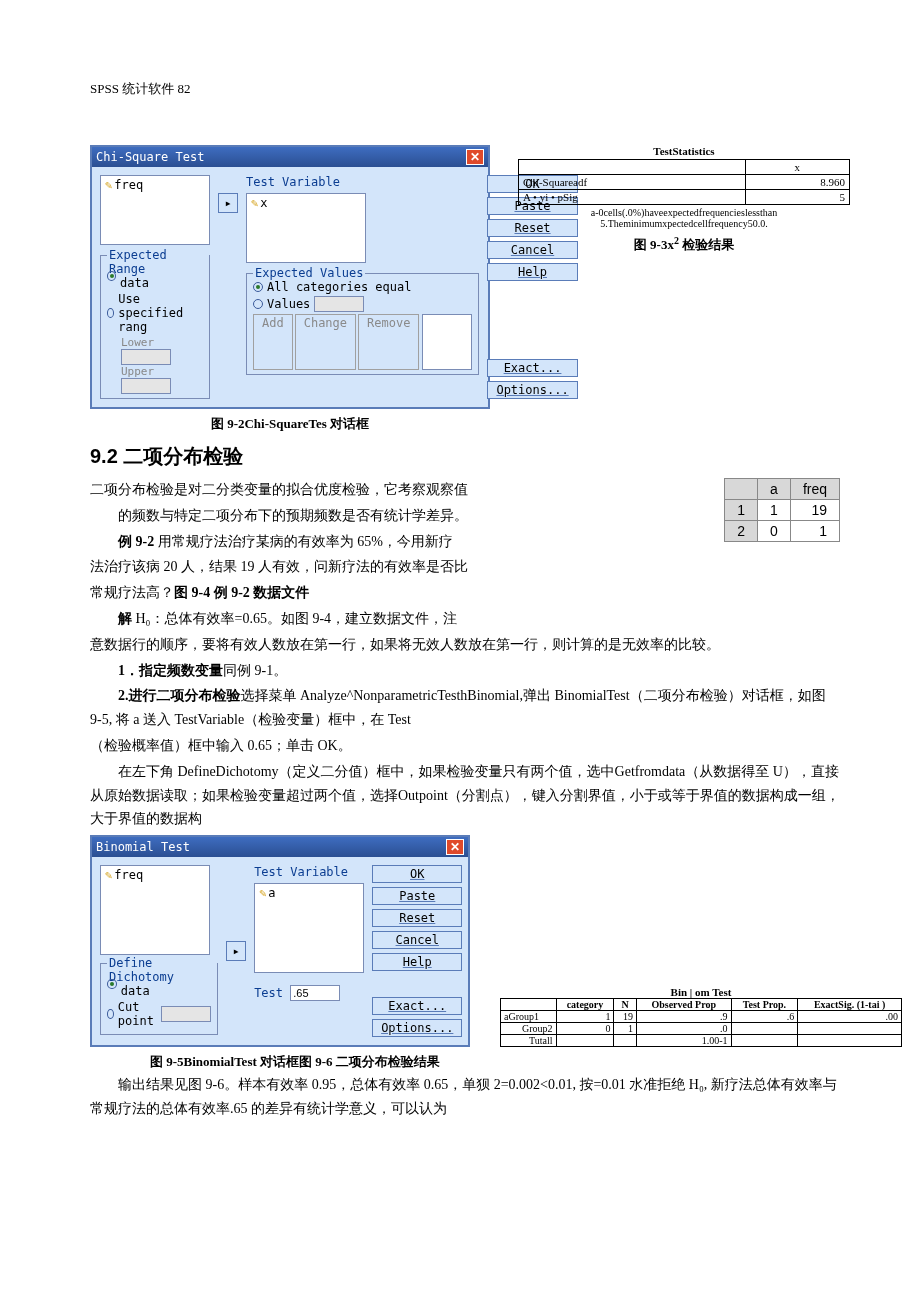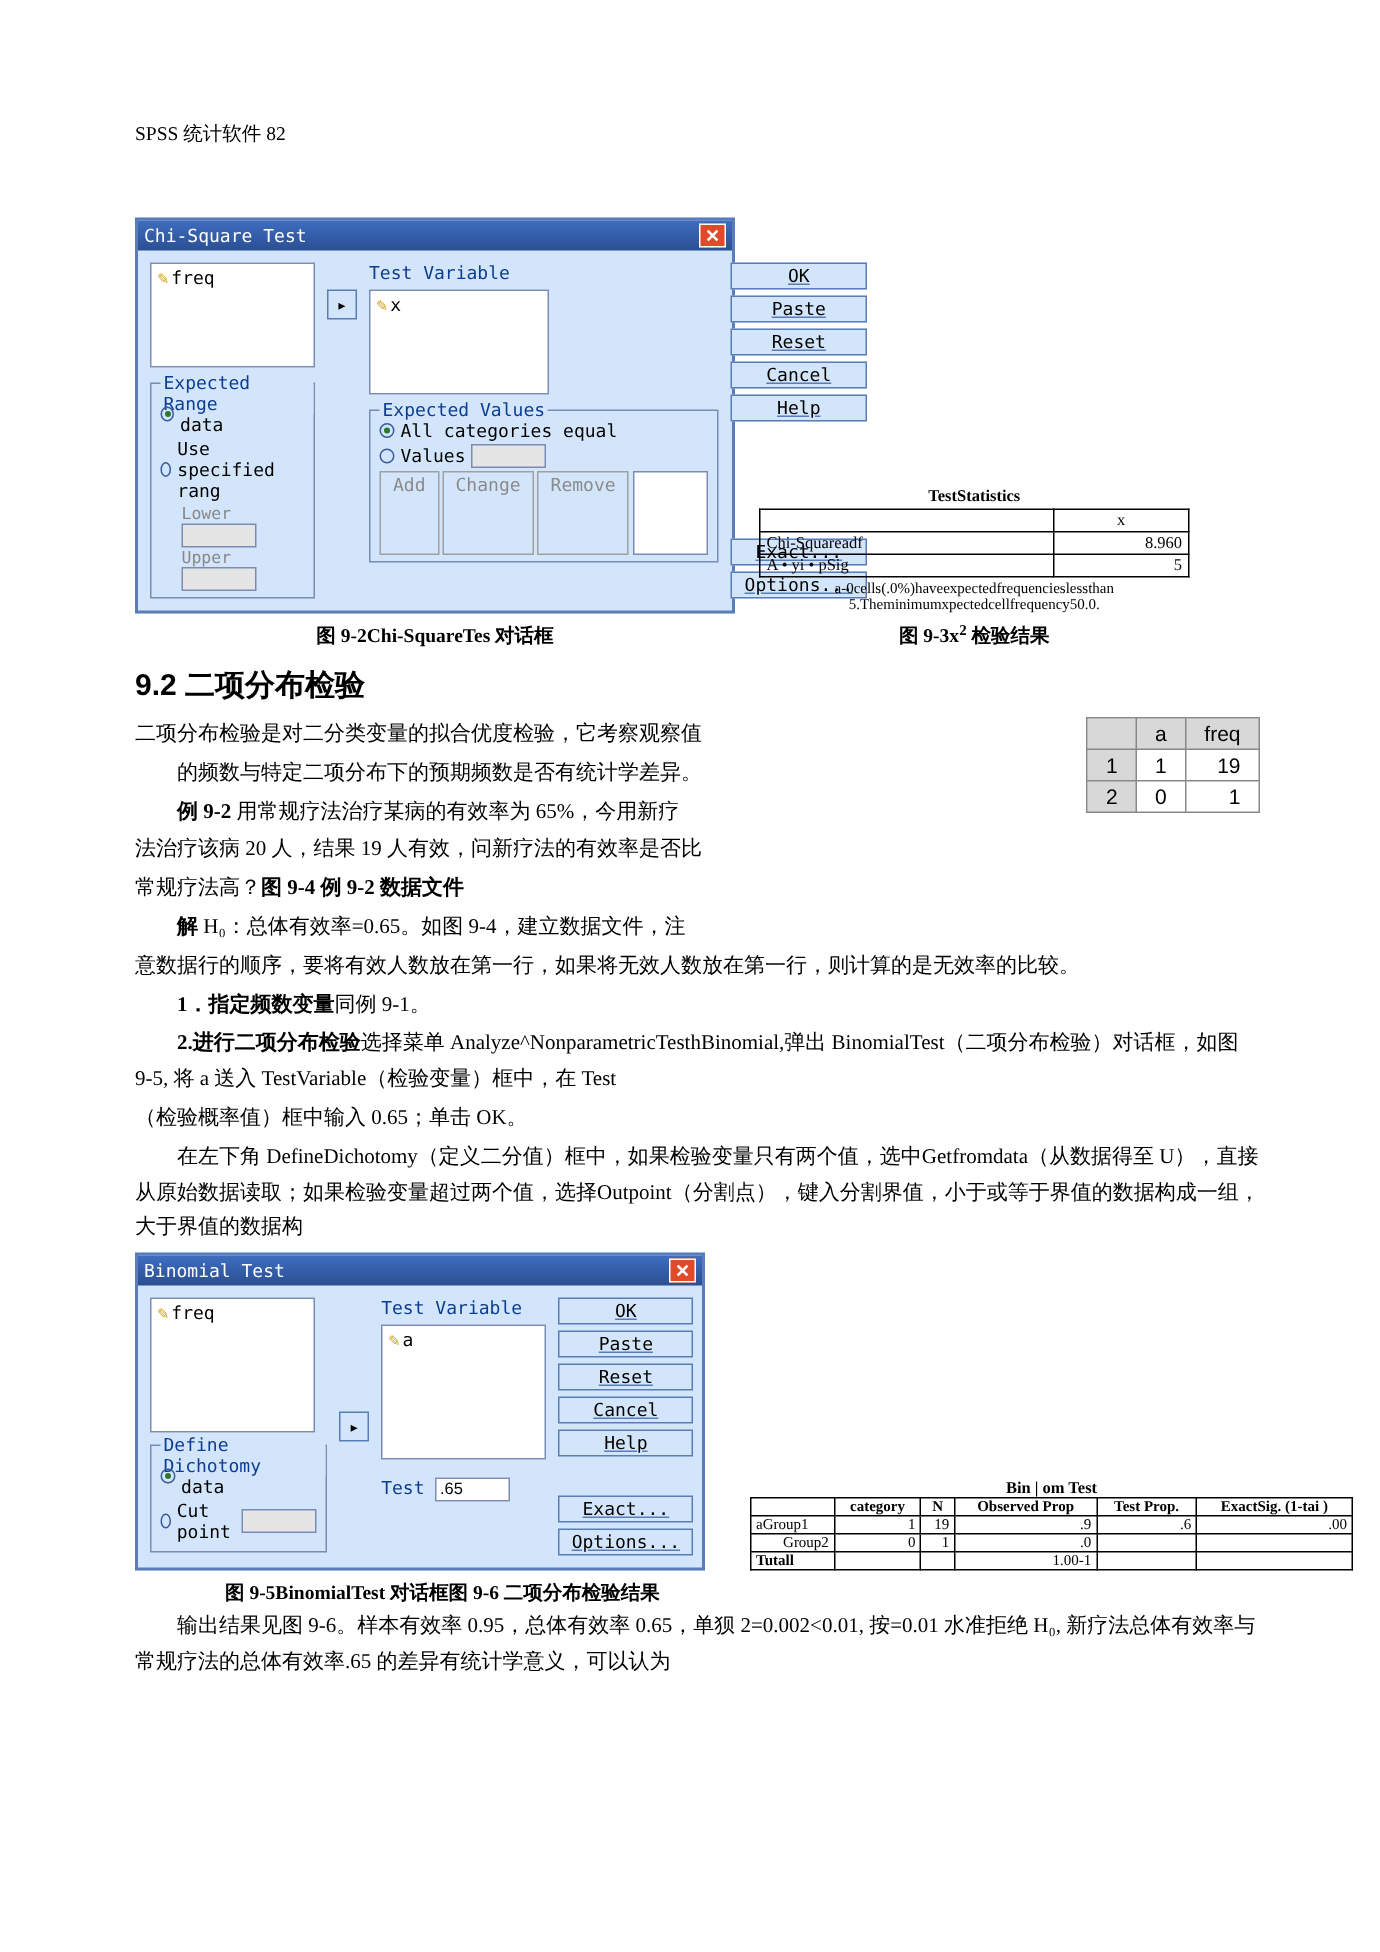--- a/index.html
+++ b/index.html
@@ -90,22 +90,22 @@
     }
     .btn.disabled { color: #8a8a8a; border-color: #a0a0a0; text-decoration: none; }
     .input-sm {
       width: 50px; height: 16px; background: #fff; border: 1px solid #7a8cb5;
       font-size: 11px; padding: 0 2px;
     }
     .input-sm.dis { background: #e5e5e5; }
     .xfer { width: 20px; height: 20px; border: 1px solid #5a7cb8; text-align: center; line-height: 18px; background: #d3e5fa; }
 
     .fig-caption { font-weight: bold; text-align: center; font-size: 13px; margin: 6px 0 2px; }
-    .row-figs { display: flex; align-items: flex-end; gap: 16px; margin-bottom: 8px; margin-top: 47px; }
-    .stats-box { font-size: 11px; width: 287px; }
+    .row-figs { display: flex; align-items: flex-start; gap: 28px; margin-bottom: 8px; margin-top: 47px; }
+    .stats-box { font-size: 11px; width: 332px; }
     .stats-title { text-align: center; font-weight: bold; font-size: 11px; }
     .stats-tbl { border-collapse: collapse; width: 100%; margin-top: 2px; }
     .stats-tbl td, .stats-tbl th { border: 1px solid #000; padding: 1px 4px; font-size: 11px; }
     .stats-foot { font-size: 10px; text-align: center; margin-top: 2px; }
 
     h2.sec { font-size: 20px; font-weight: bold; font-family: "SimHei", sans-serif; margin: 6px 0 8px; }
     .para { text-indent: 2em; line-height: 1.7; margin-bottom: 2px; font-size: 14px; }
     .para.no-indent { text-indent: 0; }
     .bold { font-weight: bold; }
     .float-r { float: right; margin: 0 0 8px 12px; }
@@ -324,21 +324,21 @@
           </tr>
       <tr>
             <td style="text-align:right;margin-top:40px;">Group2</td>
             <td style="text-align:right;">0</td>
             <td style="text-align:right;">1</td>
             <td style="text-align:right;">.0</td>
             <td></td>
             <td></td>
           </tr>
       <tr>
-            <td style="font-weight:bold;">Tutall</td>
+            <td style="text-align:right;">Tutall</td>
             <td></td>
             <td></td>
             <td style="text-align:right;">1.00-1</td>
             <td></td>
             <td></td>
           </tr>
     </tbody>
       </table>
   </div>
 </div>

